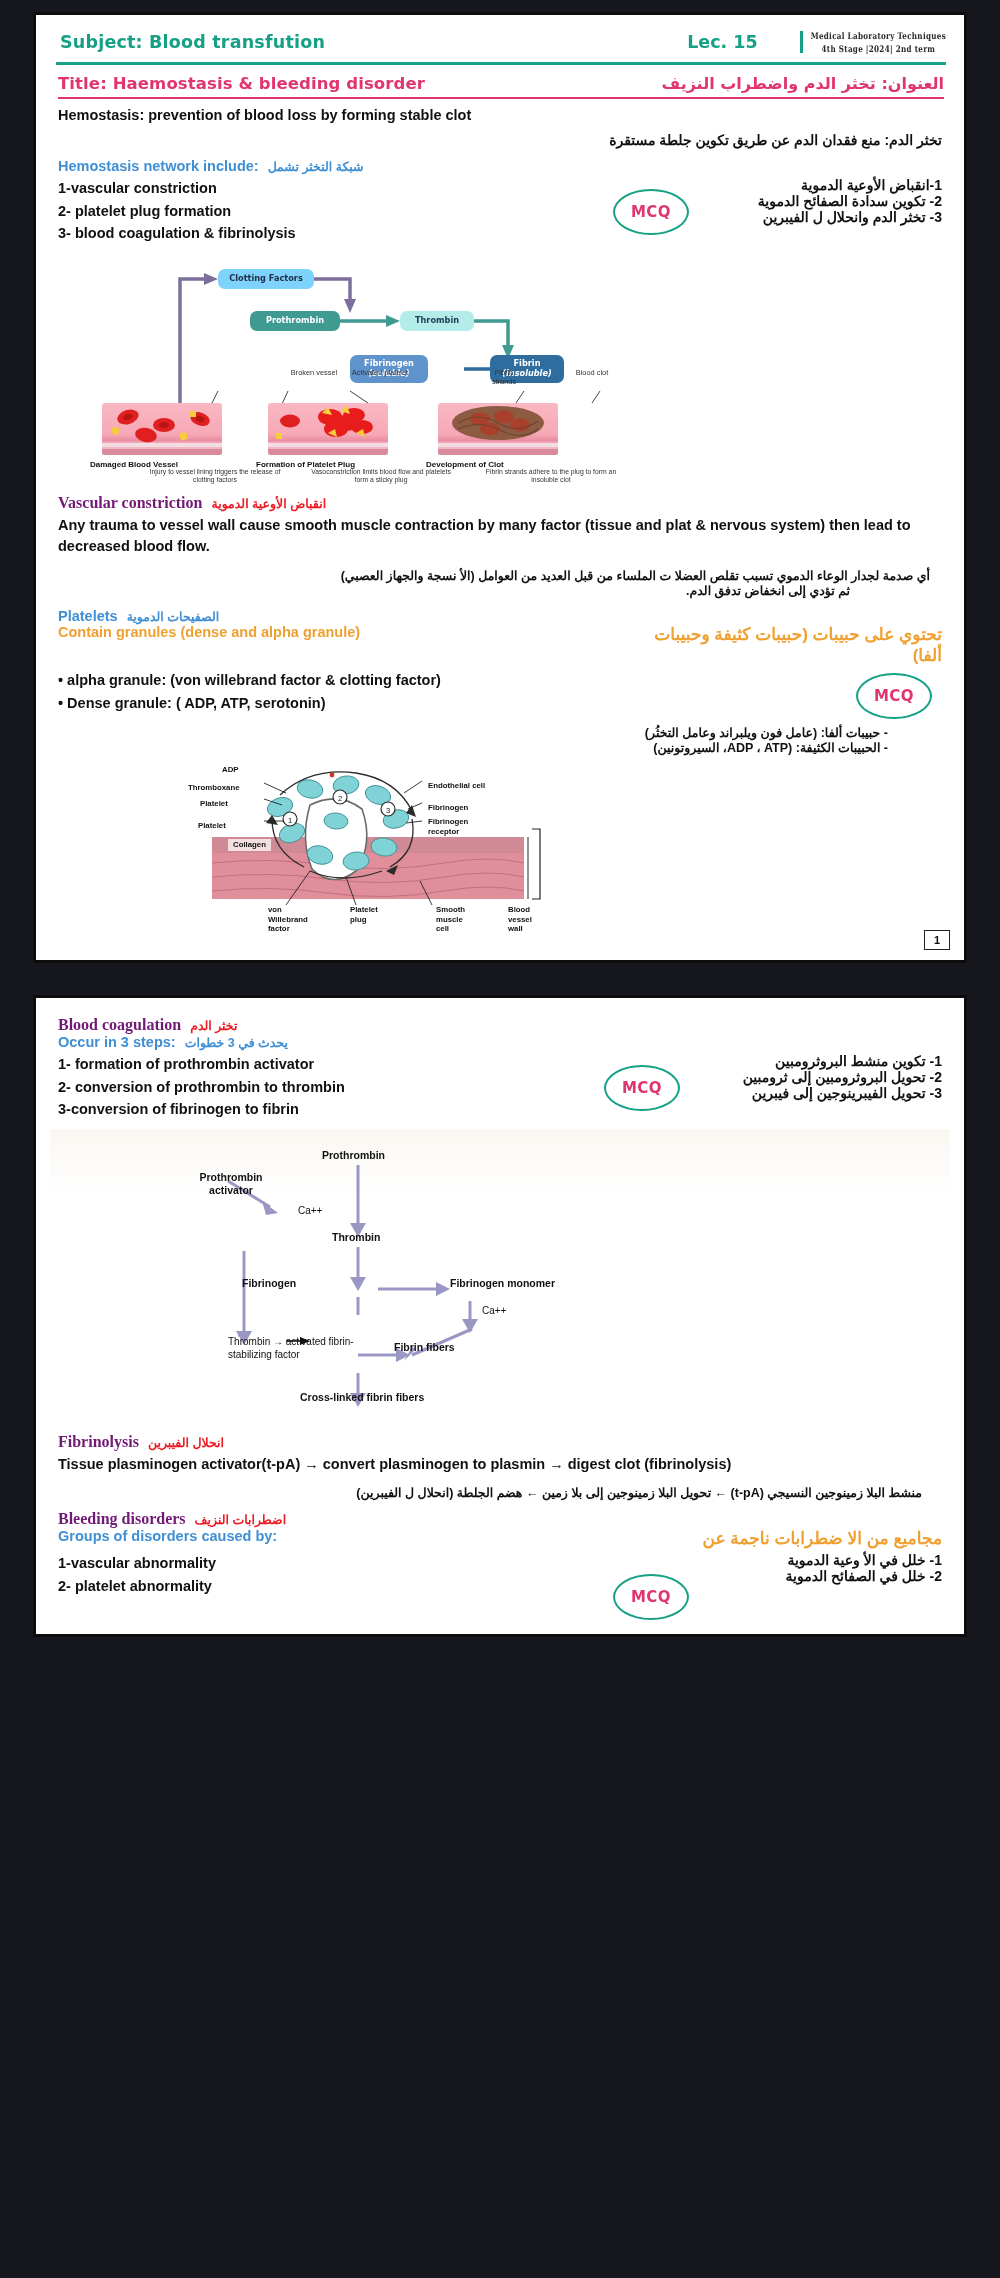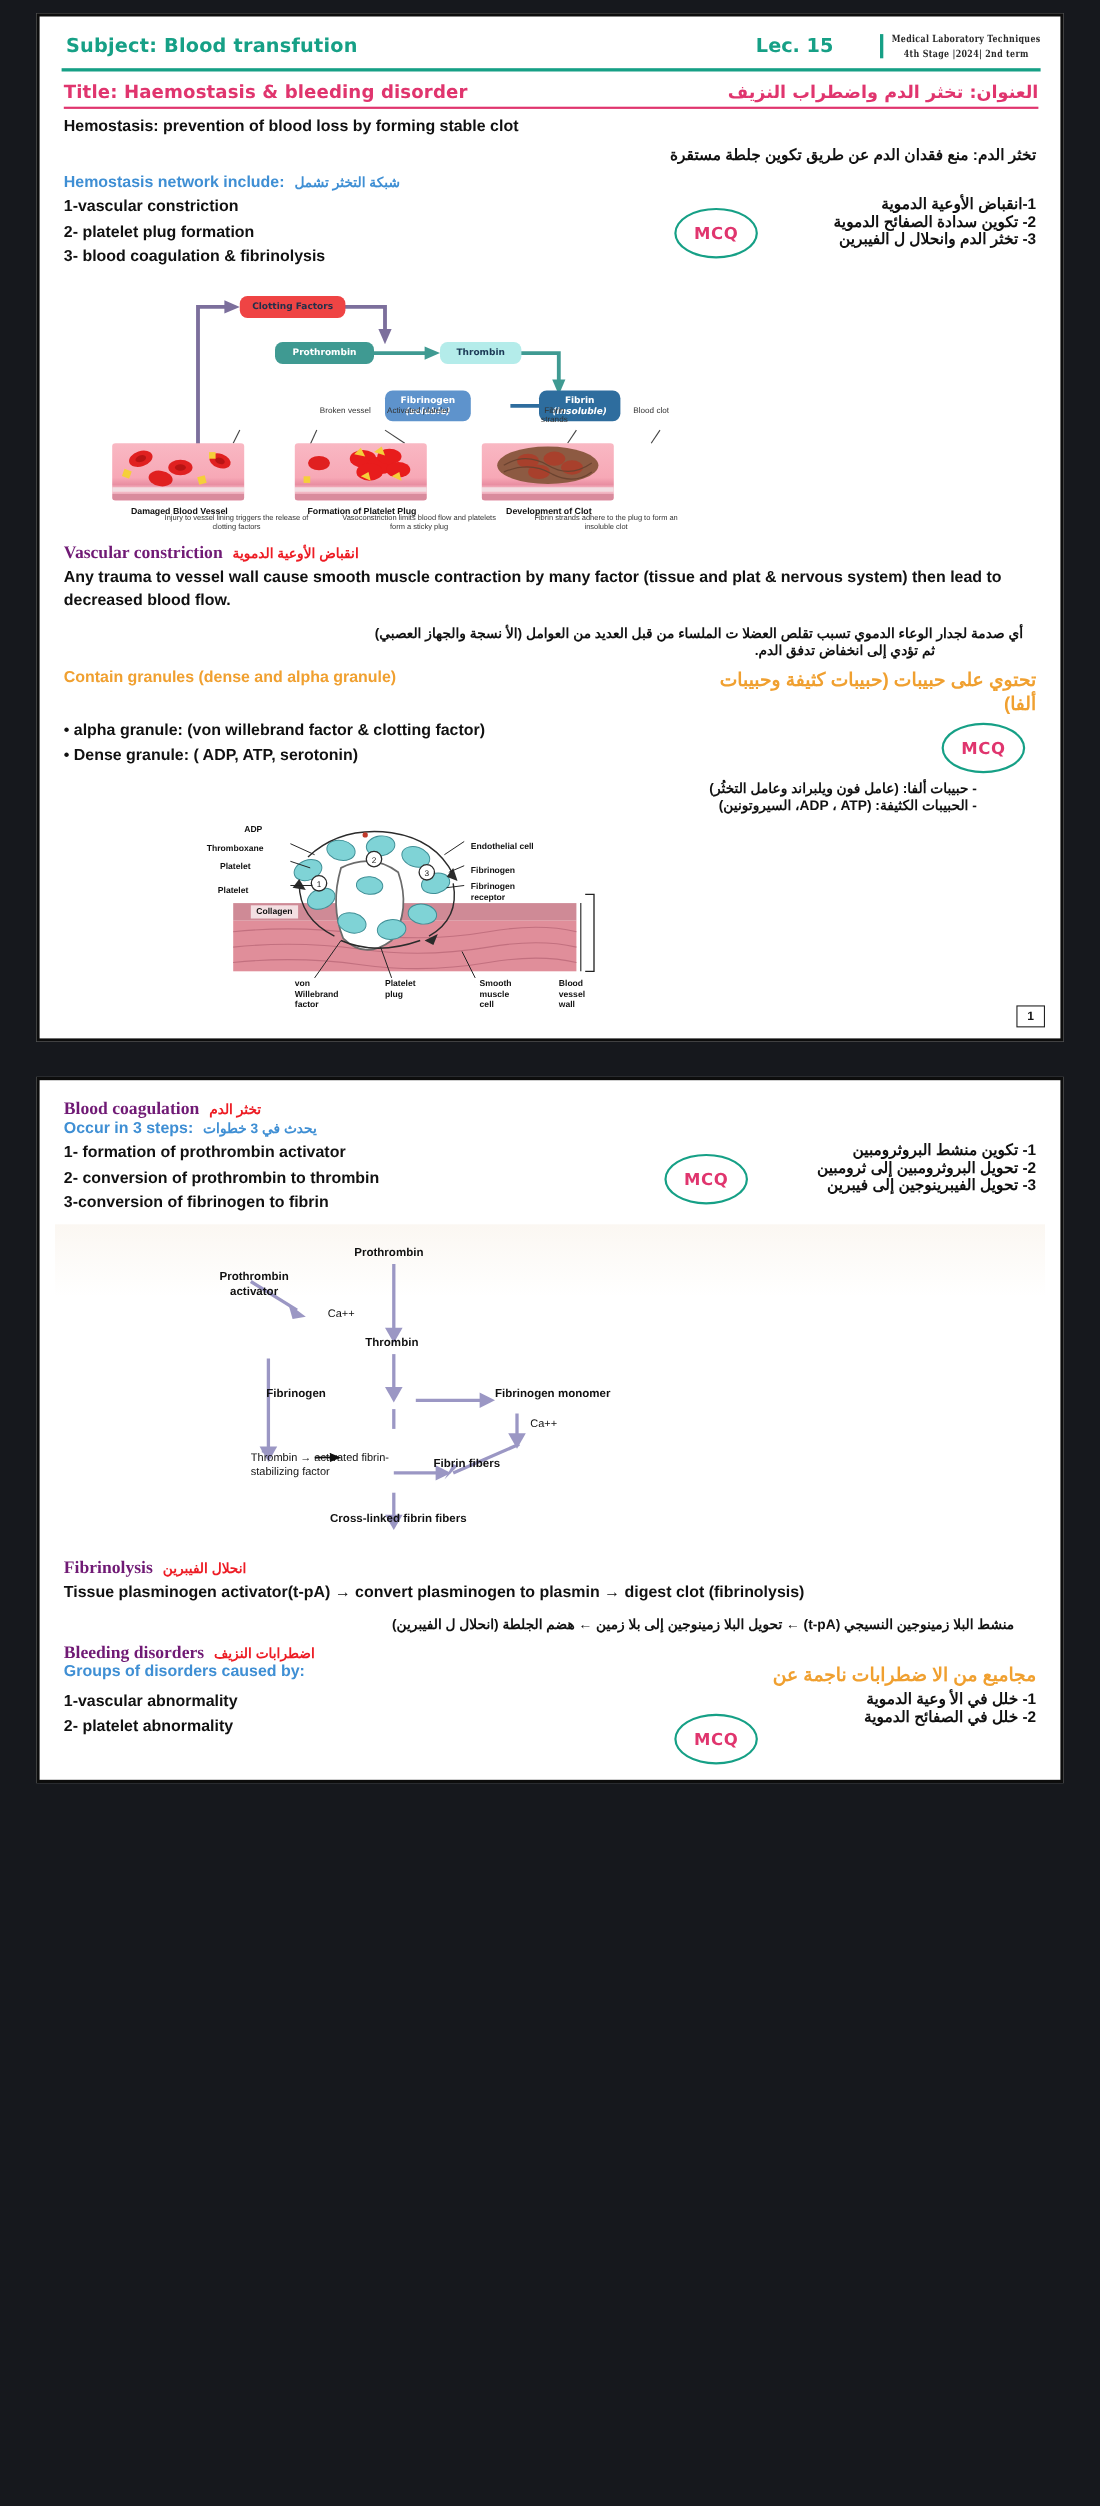--- a/index.html
+++ b/index.html
@@ -84,31 +84,31 @@
   }
 
   
   .fig1 { position:relative; height:215px; margin:6px 0 2px 0; }
   .fig1 svg { position:absolute; left:0; top:0; }
 
   .chipbox { position:absolute; border-radius:7px; display:flex;
     flex-direction:column; align-items:center; justify-content:center;
     font-size:8.2px; font-weight:bold; font-family:"DejaVu Sans",sans-serif;
     line-height:1.15; }
-  .chip-cf  { background:#ef4444; color:#23304a; }
+  .chip-cf  { background:#7dd3fc; color:#23304a; }
   .chip-pro { background:#3f9a92; color:#ffffff; }
   .chip-thr { background:#b4ecea; color:#1b3a56; }
   .chip-fbg { background:#5e93cc; color:#ffffff; }
   .chip-fbr { background:#2e6d9e; color:#ffffff; }
   .chipbox i { font-style:italic; font-weight:bold; }
 
   .fig-lbl { position:absolute; font-size:7.4px; color:#333; text-align:center;
              line-height:1.2; font-family:"Liberation Sans",sans-serif; }
   .cap-t { position:absolute; font-size:8px; font-weight:bold; color:#111;
-           text-align:center; }
+           }
   .cap-s { position:absolute; font-size:6.8px; color:#333; text-align:center;
            line-height:1.25; }
 
   
   .vessel { position:absolute; overflow:hidden; border-radius:3px; }
 
   
   .fig2 { position:relative; height:185px; margin:4px 0 2px 0; }
   .fig2 svg { position:absolute; left:0; top:0; }
   .f2t { position:absolute; font-size:7.8px; font-weight:bold; color:#111;
@@ -302,20 +302,24 @@
     <span class="en-head-red">Vascular constriction</span>
     <span class="ar-red">انقباض الأوعية الدموية</span>
   </div>
   <div class="sp3"></div>
   <div class="ln en-bold" style="padding-right:26px;">Any trauma to vessel wall cause smooth muscle contraction by many factor (tissue and plat &amp; nervous system) then lead to decreased blood flow.</div>
   <div class="sp10"></div>
   <div class="ln ar-sm" style="padding-right:20px;">أي صدمة لجدار الوعاء الدموي تسبب تقلص العضلا ت الملساء من قبل العديد من العوامل (الأ نسجة والجهاز العصبي)</div>
   <div class="ln ar-sm" style="padding-right:100px;">ثم تؤدي إلى انخفاض تدفق الدم.</div>
   <div class="sp10"></div>
 
+  <div class="head-inline">
+    <span class="en-head-blue">Platelets</span>
+    <span class="ar-blue">الصفيحات الدموية</span>
+  </div>
 
   <div class="split ln">
     <div class="left en-head-orange">Contain granules (dense and alpha granule)</div>
     <div class="right ar-orange" style="width:300px;">تحتوي على حبيبات (حبيبات كثيفة وحبيبات ألفا)</div>
   </div>
   <div class="sp3"></div>
 
   <div class="split ln">
     <div class="left">
       <div class="bullet">• alpha granule: (von willebrand factor &amp; clotting factor)</div>

